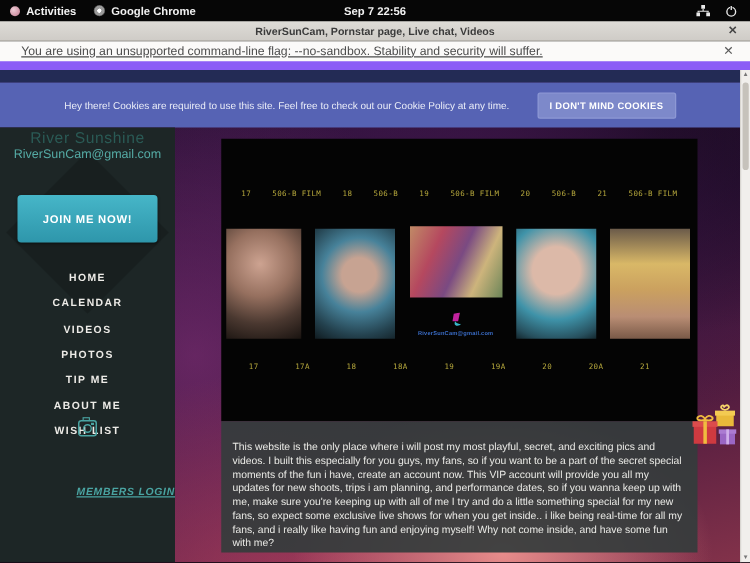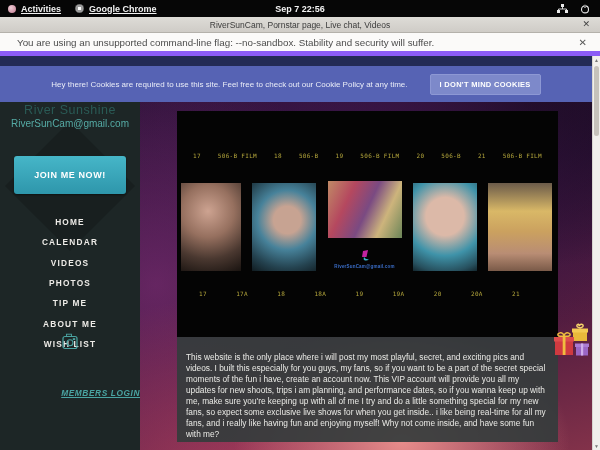--- a/index.html
+++ b/index.html
@@ -2,37 +2,37 @@
 <html><head>
 <meta charset="utf-8">
 <style>
   html,body{margin:0;padding:0;width:600px;height:450px;overflow:hidden;
     font-family:"Liberation Sans",sans-serif;background:#000;}
   .desktop{position:relative;width:600px;height:450px;}
 
   
   .sysbar{position:absolute;left:0;top:0;width:600px;height:17px;background:#060606;
     display:flex;align-items:center;justify-content:space-between;color:#f2f2f2;font-size:9px;font-weight:bold;}
-  .sys-left{display:flex;align-items:center;gap:14px;padding-left:8px;text-decoration:underline;}
+  .sys-left{display:flex;align-items:center;gap:14px;padding-left:8px;}
   .sys-item{display:flex;align-items:center;gap:5px;cursor:default;}
   .act-dot{width:8px;height:8px;border-radius:50%;background:radial-gradient(circle at 35% 35%,#eecdd6,#c2798f);}
   .chrome-ic{width:9px;height:9px;border-radius:50%;background:radial-gradient(circle at 50% 50%,#fff 0 25%,#9a9a9a 28% 60%,#707070 62% 100%);}
   .sys-clock{position:absolute;left:0;right:0;text-align:center;pointer-events:none;}
   .sys-right{display:flex;align-items:center;gap:12px;padding-right:10px;}
   .sys-right svg{display:block;}
 
   
   .titlebar{position:absolute;left:0;top:17px;width:600px;height:15px;
     background:linear-gradient(#dedcd7,#cfccc7);border-bottom:1px solid #b4b1ab;
-    display:flex;align-items:center;justify-content:center;font-size:8.5px;font-weight:normal;color:#3b3b3b;}
+    display:flex;align-items:center;justify-content:center;font-size:8.5px;font-weight:bold;color:#3b3b3b;}
   .win-close{position:absolute;right:10px;top:2px;font-size:9px;color:#444;cursor:default;}
 
   
   .warnbar{position:absolute;left:0;top:33px;width:600px;height:23px;background:#fbfaf9;
-    border-bottom:5px solid #8b5cf6;display:flex;align-items:center;font-size:9.8px;color:#4c4c4c;padding-left:17px;box-sizing:border-box;}
+    border-bottom:7px solid #8b5cf6;display:flex;align-items:center;font-size:9.8px;color:#4c4c4c;padding-left:17px;box-sizing:border-box;text-decoration:underline;}
   .warn-close{position:absolute;right:13px;font-size:10px;color:#5a5a5a;cursor:default;}
 
   
   .viewport{position:absolute;left:0;top:56px;width:600px;height:394px;overflow:hidden;background:#1c0d26;}
   .page-bg{position:absolute;inset:0;background:
     radial-gradient(ellipse 240px 170px at 67% 98%, rgba(236,145,142,0.95), rgba(236,145,142,0) 70%),
     radial-gradient(ellipse 430px 250px at 44% 106%, rgba(172,62,92,0.85), rgba(172,62,92,0) 72%),
     radial-gradient(ellipse 300px 320px at 26% 58%, rgba(118,44,110,0.75), rgba(118,44,110,0) 70%),
     radial-gradient(ellipse 420px 300px at 62% 22%, rgba(62,22,74,0.9), rgba(62,22,74,0) 78%),
     radial-gradient(ellipse 300px 220px at 88% 12%, rgba(10,6,16,0.9), rgba(10,6,16,0) 75%),

